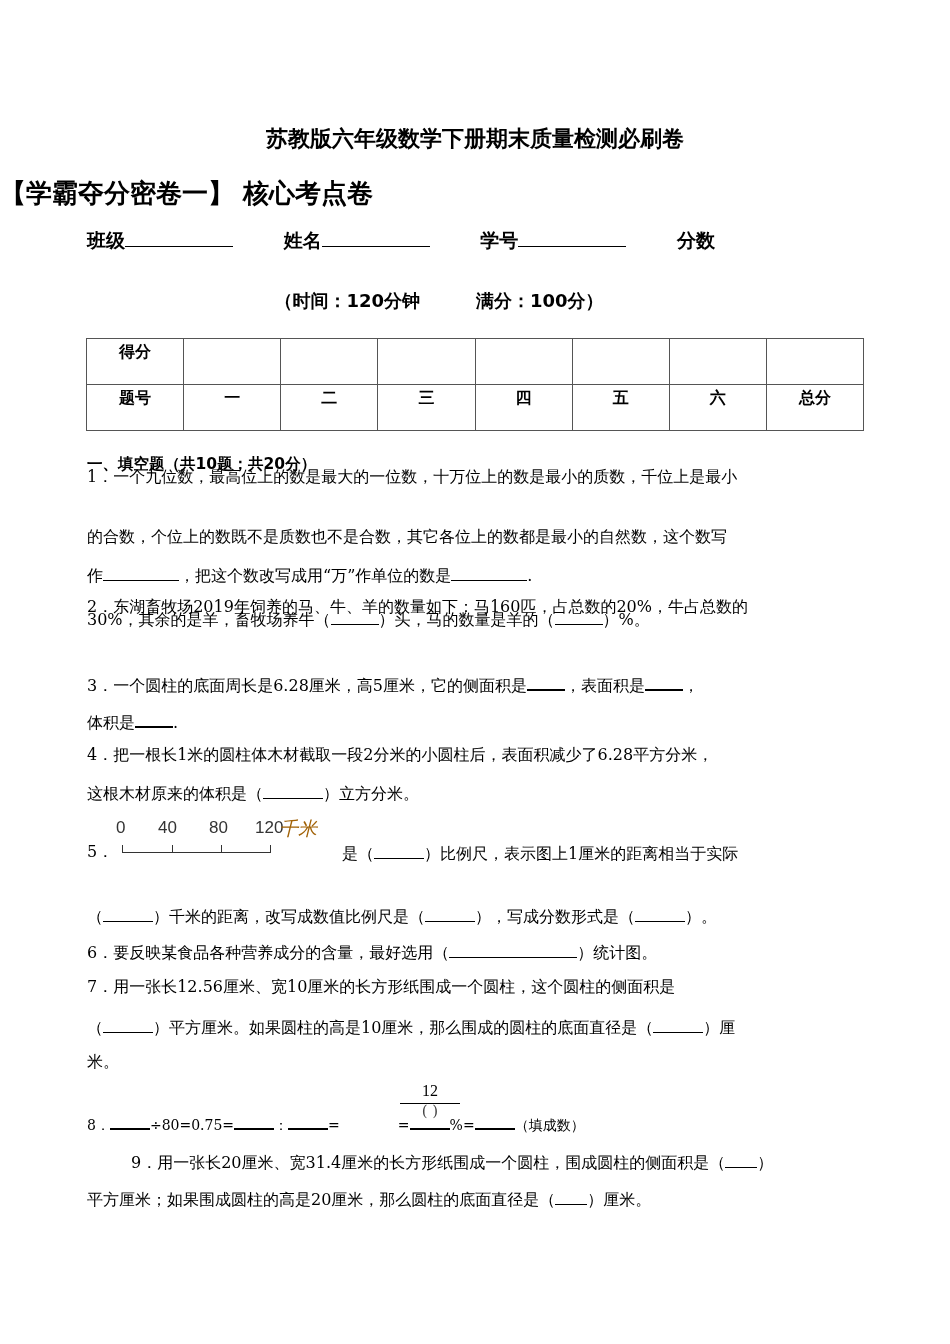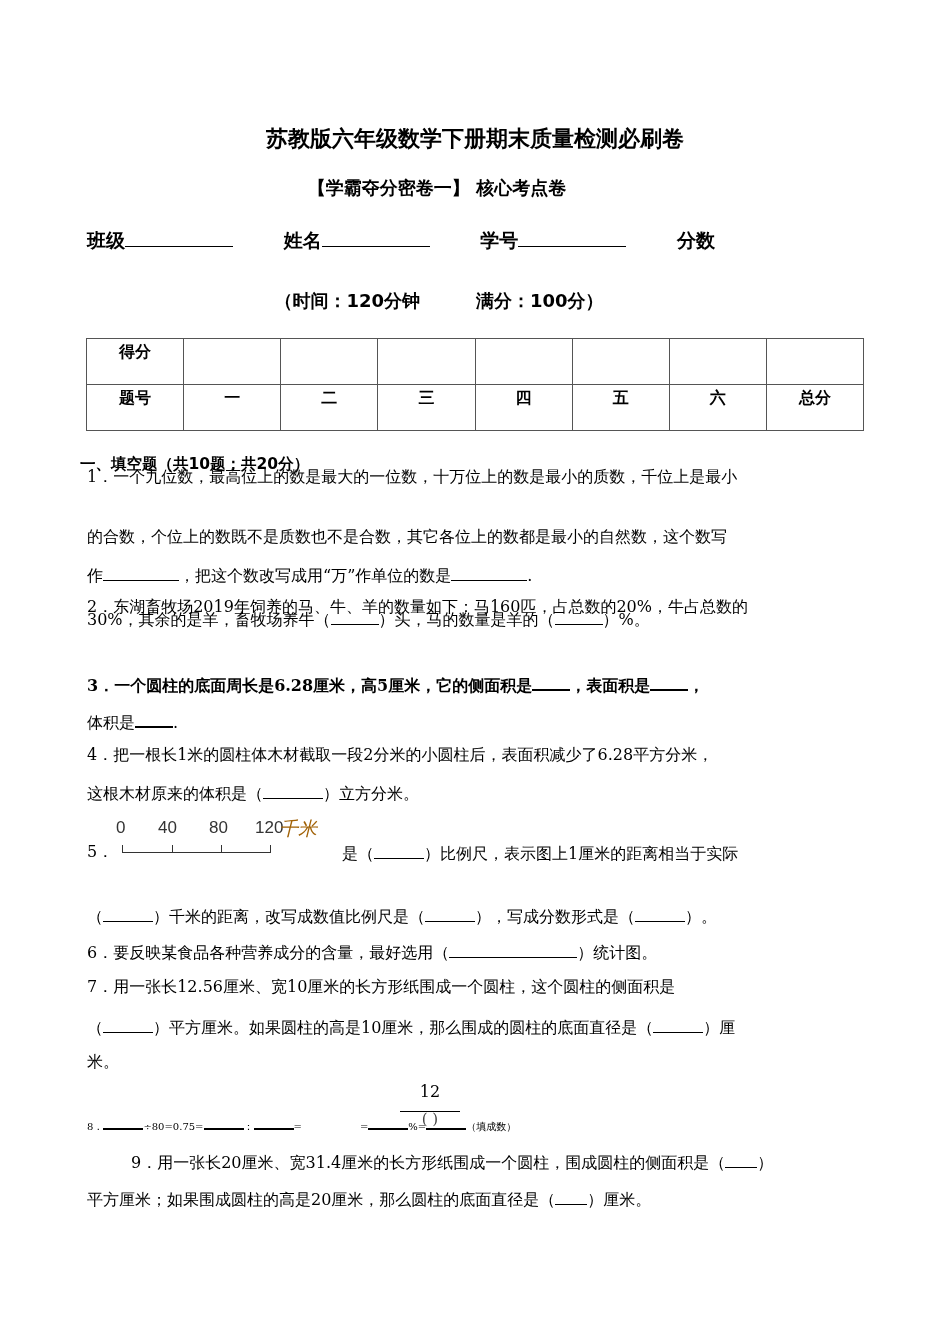--- a/index.html
+++ b/index.html
@@ -8,23 +8,23 @@
     font-family: "DejaVu Serif", "Liberation Serif", serif;
     color: #000;
   }
   .abs { position: absolute; white-space: nowrap; }
   .title1 {
     top: 124px; left: 0; width: 950px; text-align: center;
     font-family: "DejaVu Sans", "Liberation Sans", sans-serif;
     font-weight: bold; font-size: 22px; letter-spacing: 0px;
   }
   .title2 {
-    top: 176px; left: 0; width: 874px; text-align: center;
+    top: 176px; left: 0; width: 874px; text-align: left;
     font-family: "DejaVu Sans", "Liberation Sans", sans-serif;
-    font-weight: bold; font-size: 18px;
+    font-weight: bold; font-size: 26px;
   }
   .info-row {
     top: 226px; left: 87px;
     font-family: "DejaVu Sans", "Liberation Sans", sans-serif;
     font-weight: bold; font-size: 19px;
   }
   .info-item { display: inline-block; }
   .info-blank {
     display: inline-block; width: 108px; border-bottom: 1.5px solid #000;
     height: 20px; vertical-align: baseline; margin-right: 44px;
@@ -39,34 +39,34 @@
     position: absolute; top: 338px; left: 86px; width: 778px;
     border-collapse: collapse; table-layout: fixed;
     font-family: "DejaVu Sans", "Liberation Sans", sans-serif;
     font-weight: bold; font-size: 16px;
   }
   table.score td {
     border: 1.3px solid #555; height: 41px; text-align: center;
     vertical-align: top; padding-top: 3px; font-weight: bold;
   }
   .section-title {
-    top: 454px; left: 80px;
+    top: 454px; left: 87px;
     font-family: "DejaVu Sans", "Liberation Sans", sans-serif;
     font-weight: bold; font-size: 15.5px;
   }
   .line { left: 87px; font-size: 16px; }
   .blank { display: inline-block; border-bottom: 1px solid #000; height: 16px; vertical-align: baseline; }
   .blank-thick { display: inline-block; border-bottom: 2px solid #000; height: 16px; vertical-align: baseline; }
   .scale-fig { top: 818px; left: 116px; width: 230px; height: 42px; }
   .scale-fig .tick-label { position: absolute; top: 0; font-family: "Liberation Sans", sans-serif; font-size: 17px; color: #333; }
   .scale-fig .unit { position: absolute; top: -2px; left: 163px; font-family: "DejaVu Sans", sans-serif; font-size: 19px; color: #a16207; font-style: italic; }
   .scale-fig .axis { position: absolute; top: 34px; left: 6px; width: 148px; border-bottom: 1.5px solid #333; }
   .scale-fig .tick { position: absolute; top: 27px; width: 0; height: 8px; border-left: 1.5px solid #333; }
   .frac { top: 1082px; left: 400px; width: 60px; text-align: center; font-size: 16px; }
-  .frac .num { display: block; border-bottom: 1.5px solid #000; padding-bottom: 10px; }
+  .frac .num { display: block; border-bottom: 1.5px solid #000; padding-bottom: 3px; font-family: Liberation Serif, serif; }
   .frac .den { display: block; font-size: 15px; color: #444; margin-top: -2px; }
 </style>
 </head>
 <body>
 
 <div class="abs title1">苏教版六年级数学下册期末质量检测必刷卷</div>
 <div class="abs title2">【学霸夺分密卷一】 核心考点卷</div>
 
 <div class="abs info-row">
   <span class="info-item">班级</span><span class="info-blank"></span>
@@ -110,21 +110,21 @@
 <div class="abs line" style="top:527px;">的合数，个位上的数既不是质数也不是合数，其它各位上的数都是最小的自然数，这个数写</div>
 <div class="abs line" style="top:564px;">
   <span>作</span><span class="blank" style="width:76px;"></span><span>，把这个数改写成用“万”作单位的数是</span><span class="blank" style="width:76px;"></span><span>.</span>
 </div>
 
 <div class="abs line" style="top:597px;">2．东湖畜牧场2019年饲养的马、牛、羊的数量如下：马160匹，占总数的20%，牛占总数的</div>
 <div class="abs line" style="top:608px;">
   <span>30%，其余的是羊，畜牧场养牛（</span><span class="blank" style="width:48px;"></span><span>）头，马的数量是羊的（</span><span class="blank" style="width:48px;"></span><span>）%。</span>
 </div>
 
-<div class="abs line" style="top:673px;font-weight:bold;">
+<div class="abs line" style="top:673px;">
   <span>3．一个圆柱的底面周长是6.28厘米，高5厘米，它的侧面积是</span><span class="blank-thick" style="width:38px;"></span><span>，表面积是</span><span class="blank-thick" style="width:38px;"></span><span>，</span>
 </div>
 <div class="abs line" style="top:710px;">
   <span>体积是</span><span class="blank-thick" style="width:38px;"></span><span>.</span>
 </div>
 
 <div class="abs line" style="top:745px;">4．把一根长1米的圆柱体木材截取一段2分米的小圆柱后，表面积减少了6.28平方分米，</div>
 <div class="abs line" style="top:782px;">
   <span>这根木材原来的体积是（</span><span class="blank" style="width:60px;"></span><span>）立方分米。</span>
 </div>
@@ -156,21 +156,21 @@
 <div class="abs line" style="top:977px;">7．用一张长12.56厘米、宽10厘米的长方形纸围成一个圆柱，这个圆柱的侧面积是</div>
 <div class="abs line" style="top:1016px;">
   <span>（</span><span class="blank" style="width:50px;"></span><span>）平方厘米。如果圆柱的高是10厘米，那么围成的圆柱的底面直径是（</span><span class="blank" style="width:50px;"></span><span>）厘</span>
 </div>
 <div class="abs line" style="top:1052px;">米。</div>
 
 <div class="abs frac">
   <span class="num">12</span>
   <span class="den">(    )</span>
 </div>
-<div class="abs line" style="top:1112px; font-size:10px;">
+<div class="abs line" style="top:1112px; font-size:14px;">
   <span>8．</span><span class="blank-thick" style="width:40px;"></span><span>÷80=0.75=</span><span class="blank-thick" style="width:40px;"></span><span>：</span><span class="blank-thick" style="width:40px;"></span><span>=</span><span style="display:inline-block;width:58px;"></span><span>=</span><span class="blank-thick" style="width:40px;"></span><span>%=</span><span class="blank-thick" style="width:40px;"></span><span>（填成数）</span>
 </div>
 
 <div class="abs line" style="top:1151px;margin-left:44px;">
   <span>9．用一张长20厘米、宽31.4厘米的长方形纸围成一个圆柱，围成圆柱的侧面积是（</span><span class="blank" style="width:32px;"></span><span>）</span>
 </div>
 <div class="abs line" style="top:1188px;">
   <span>平方厘米；如果围成圆柱的高是20厘米，那么圆柱的底面直径是（</span><span class="blank" style="width:32px;"></span><span>）厘米。</span>
 </div>
 

